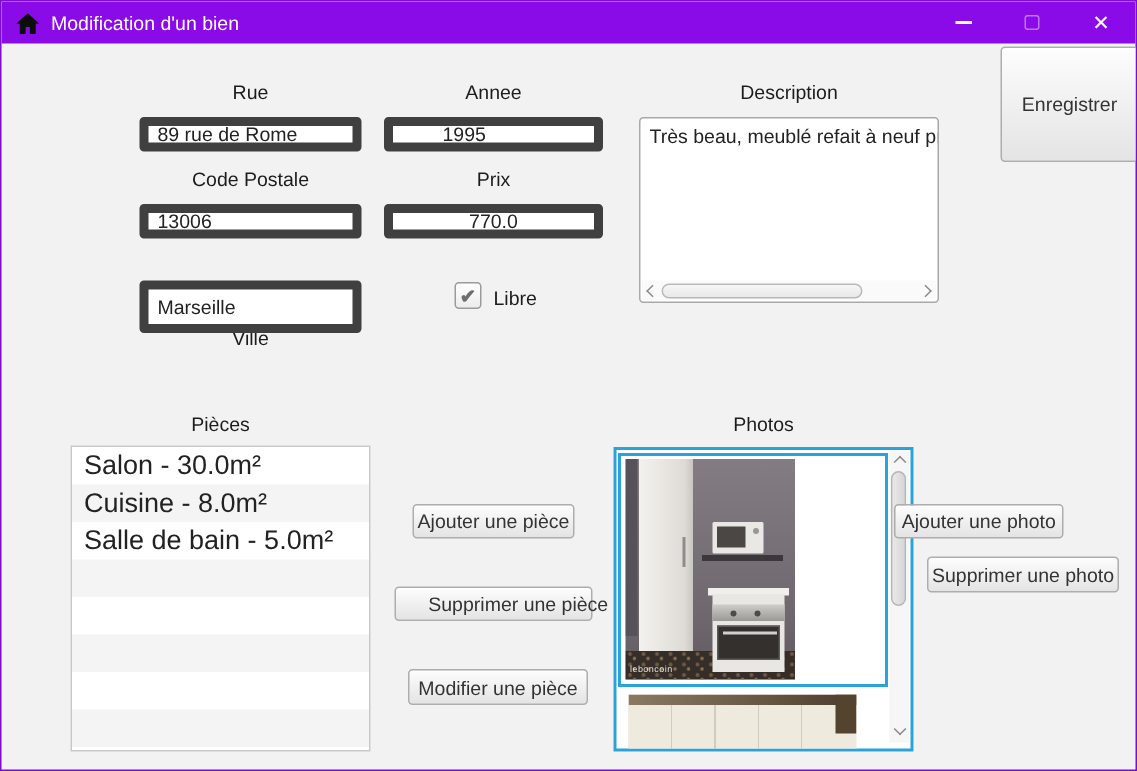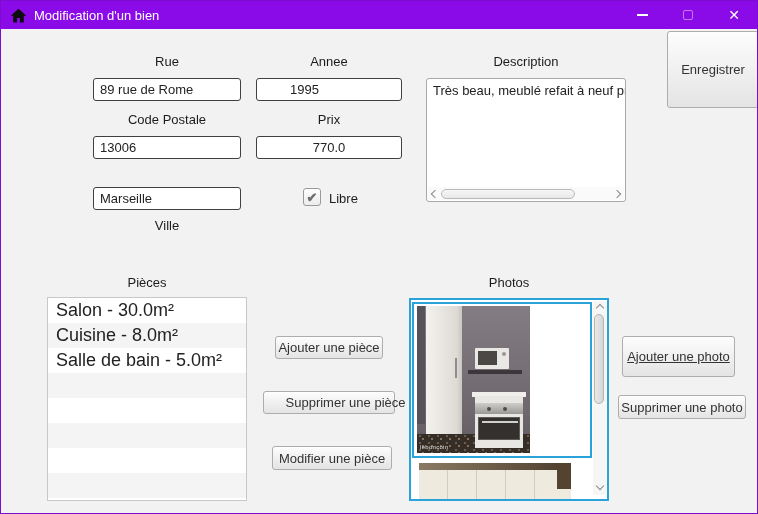--- a/index.html
+++ b/index.html
@@ -19,21 +19,21 @@
   .home-icon { margin-left:9px; width:17px; height:17px; flex:0 0 auto; }
   .win-title { color:#ffffff; font-size:13px; margin-left:7px; white-space:nowrap; }
   .win-controls { margin-left:auto; display:flex; height:100%; }
   .win-btn { width:46px; height:100%; display:flex; align-items:center; justify-content:center; cursor:default; }
   .min-glyph { width:11px; height:1.5px; background:#fff; }
   .max-glyph { width:10px; height:10px; border:1.1px solid rgba(255,255,255,.45); border-radius:2px; }
   .close-glyph { color:#fff; font-size:14px; line-height:1; }
   
   .lbl { position:absolute; font-size:13px; color:#1c1c1c; text-align:center; white-space:nowrap; }
   .jfx-input {
-    position:absolute; background:#fff; border:1px solid #404040; border-radius:3px;
+    position:absolute; background:#fff; border:6px solid #404040; border-radius:3px;
     font-family:"Liberation Sans", sans-serif; font-size:13px; color:#222;
     padding:0 6px; outline:none;
   }
   .jfx-btn {
     position:absolute; background:linear-gradient(to bottom,#fdfdfd,#efefef 55%,#e4e4e4);
     border:1px solid #adadad; border-radius:3px;
     font-family:"Liberation Sans", sans-serif; font-size:13px; color:#333;
     display:flex; align-items:center; justify-content:center;
     white-space:nowrap; cursor:default; box-shadow:0 1px 0 rgba(255,255,255,.6) inset;
   }
@@ -157,21 +157,21 @@
       <span class="chev right"></span>
     </div>
   </div>
 
   <div class="lbl" style="left:92px; width:148px; top:111px;">Code Postale</div>
   <div class="lbl" style="left:255px; width:146px; top:111px;">Prix</div>
   <input class="jfx-input" style="left: 92px; top: 135px; width: 148px; height: 23px;" value="13006">
   <input class="jfx-input" style="left: 255px; top: 135px; width: 146px; height: 23px; text-align: center;" value="770.0">
 
   <div class="lbl" style="left:92px; width:148px; top:169px;margin-top:48px;">Ville</div>
-  <input class="jfx-input" style="left: 92px; top: 186px; width: 148px; height: 23px;" value="Marseille">
+  <input class="jfx-input" style="left: 92px; top: 186px; width: 148px; height: 35px;" value="Marseille">
 
   <div class="checkbox">
     <span class="mark">✔</span>
   </div>
   <div class="lbl" style="left:328px; top:190px; text-align:left;">Libre</div>
 
   <button class="jfx-btn" style="left:666px; top:30px; width:92px; height:77px;">Enregistrer</button>
 
   <div class="lbl" style="left:46px; width:200px; top:274px;">Pièces</div>
   <div class="list" style="left:46px; top:296px; width:200px; height:204px;">
@@ -220,16 +220,16 @@
       <div class="p2-seams"></div>
       <div class="p2-corner"></div>
     </div>
     <div class="vscroll">
       <span class="chev up"></span>
       <span class="thumb"></span>
       <span class="chev down"></span>
     </div>
   </div>
 
-  <button class="jfx-btn" style="left:621px; top:335px; width:113px; height:41px;text-decoration:underline;">Ajouter une photo</button>
-  <button class="jfx-btn" style="left:617px; top:394px; width:128px; height:24px;">Supprimer une photo</button>
+  <button class="jfx-btn" style="left:595px; top:335px; width:113px; height:23px;">Ajouter une photo</button>
+  <button class="jfx-btn" style="left:617px; top:370px; width:128px; height:24px;">Supprimer une photo</button>
 
 </div>
 
 </body></html>

